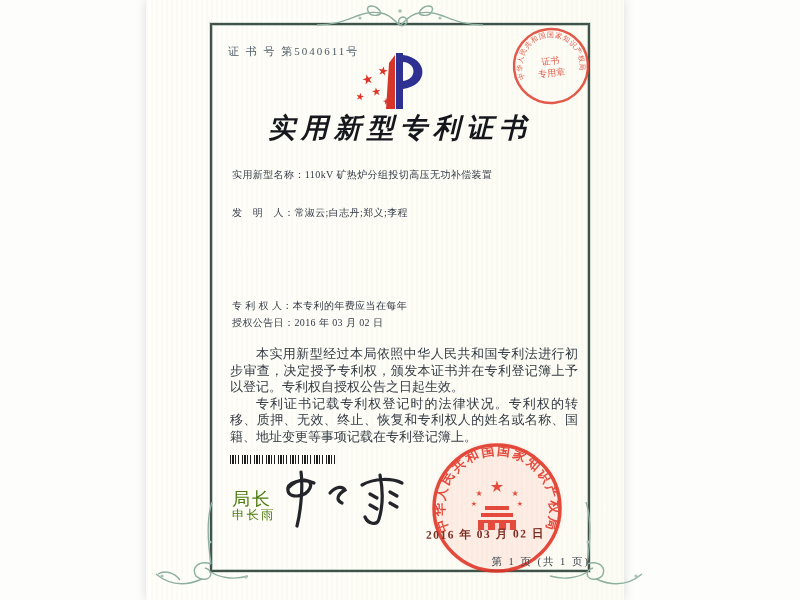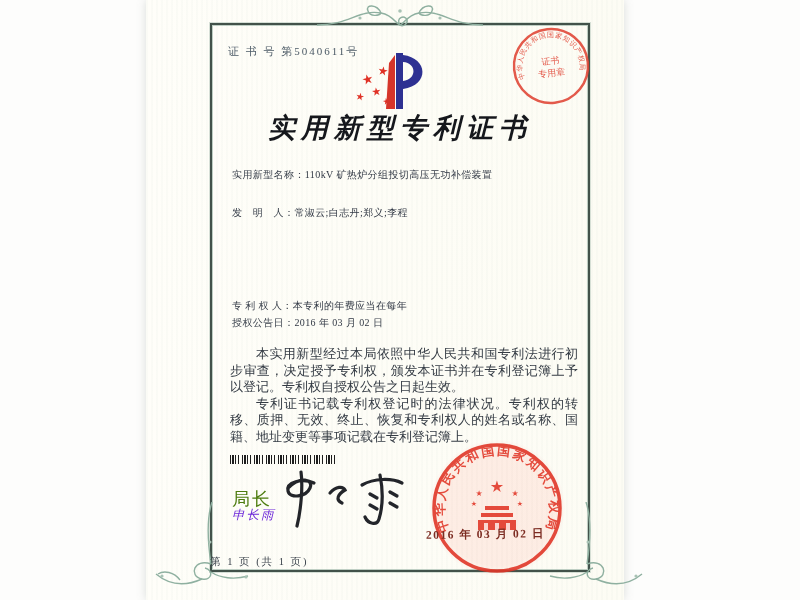--- a/index.html
+++ b/index.html
@@ -33,34 +33,34 @@
     position:absolute; left:230px; top:346px; width:348px;
     font-size:13px; line-height:16.5px; color:#343b44; text-align:justify;
   }
   .body-text p { text-indent:2em; }
   .barcode {
     position:absolute; left:230px; top:455px; width:108px; height:9px;
     background:
       repeating-linear-gradient(90deg,#1d1d1d 0 1px, transparent 1px 2px, #1d1d1d 2px 4px, transparent 4px 5px, #1d1d1d 5px 6px, transparent 6px 8px, #1d1d1d 8px 9px, transparent 9px 12px);
   }
   .director-label { position:absolute; left:232px; top:487px; font-size:18px; letter-spacing:2px; color:#4d7c0f; }
-  .director-name  { position:absolute; left:232px; top:507px; font-size:12.5px; letter-spacing:2px; color:#6d28d9;font-style:italic; }
+  .director-name  { position:absolute; left:232px; top:507px; font-size:12.5px; letter-spacing:2px; color:#4d7c0f; }
   .signature { position:absolute; left:268px; top:466px; width:150px; height:74px; }
   .seal {
     position:absolute; left:429px; top:440px; width:136px; height:136px; opacity:.9;
   }
   .seal-halo {
     position:absolute; left:0; top:0; width:136px; height:136px; border-radius:50%;
     background:radial-gradient(circle, rgba(255,80,55,.10) 0 60%, rgba(255,80,55,0) 72%);
   }
   .seal-date {
     position:absolute; left:426px; top:527px; font-size:11.5px; font-weight:700;
     color:#7c2c22; letter-spacing:1.5px; transform:rotate(-.8deg); white-space:nowrap;
   }
-  .footer { position:absolute; left:210px; top:555px; width:380px; text-align:left; font-size:10.5px; letter-spacing:2px; color:#3d444d; }
+  .footer { position:absolute; left:210px; top:555px; width:380px; text-align:right; font-size:10.5px; letter-spacing:2px; color:#3d444d; }
   .stamp { position:absolute; left:509px; top:24px; width:84px; height:84px; opacity:.88; transform:rotate(-6deg); }
   .flourish { position:absolute; }
   svg text { font-family:"Liberation Serif","DejaVu Serif",serif; }
 </style>
 </head>
 <body>
 
 <div class="page">
   <div class="paper"></div>
   <div class="frame"></div>

